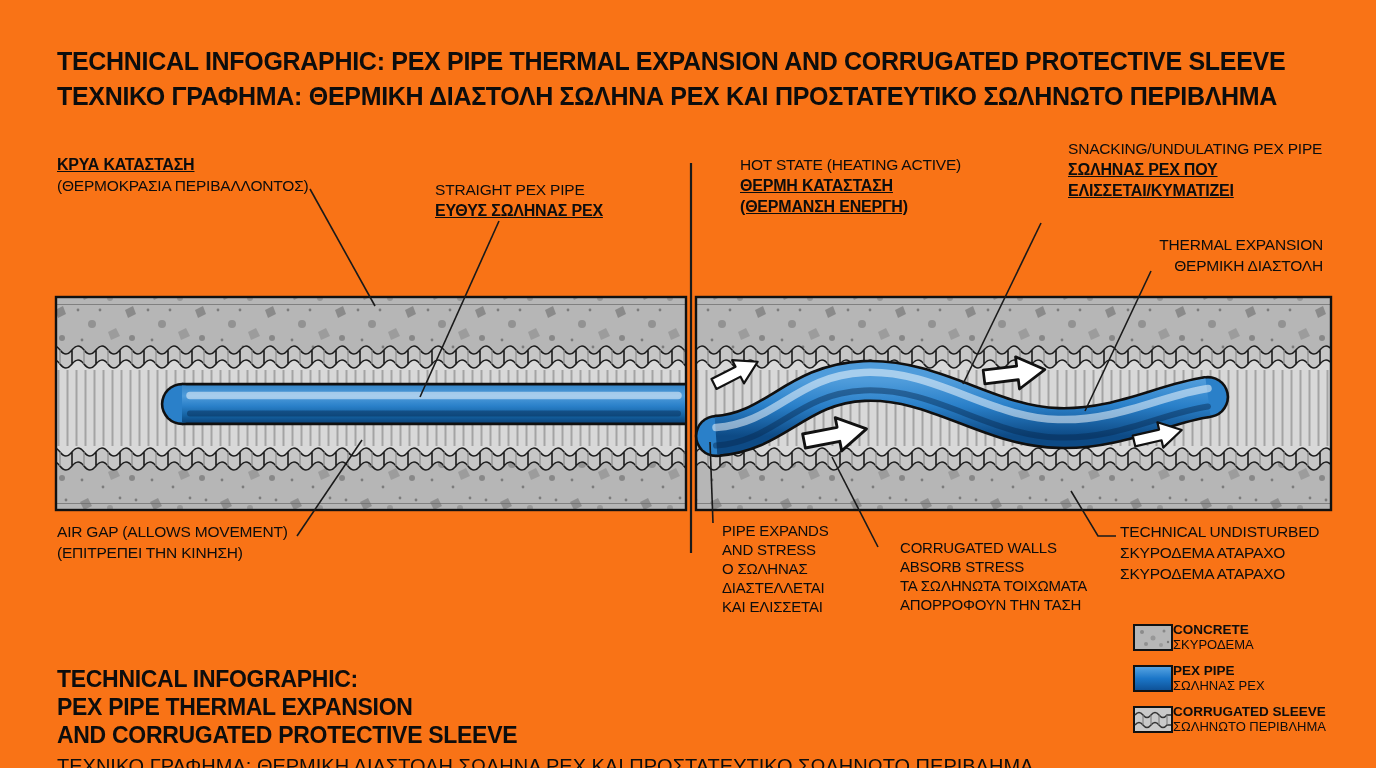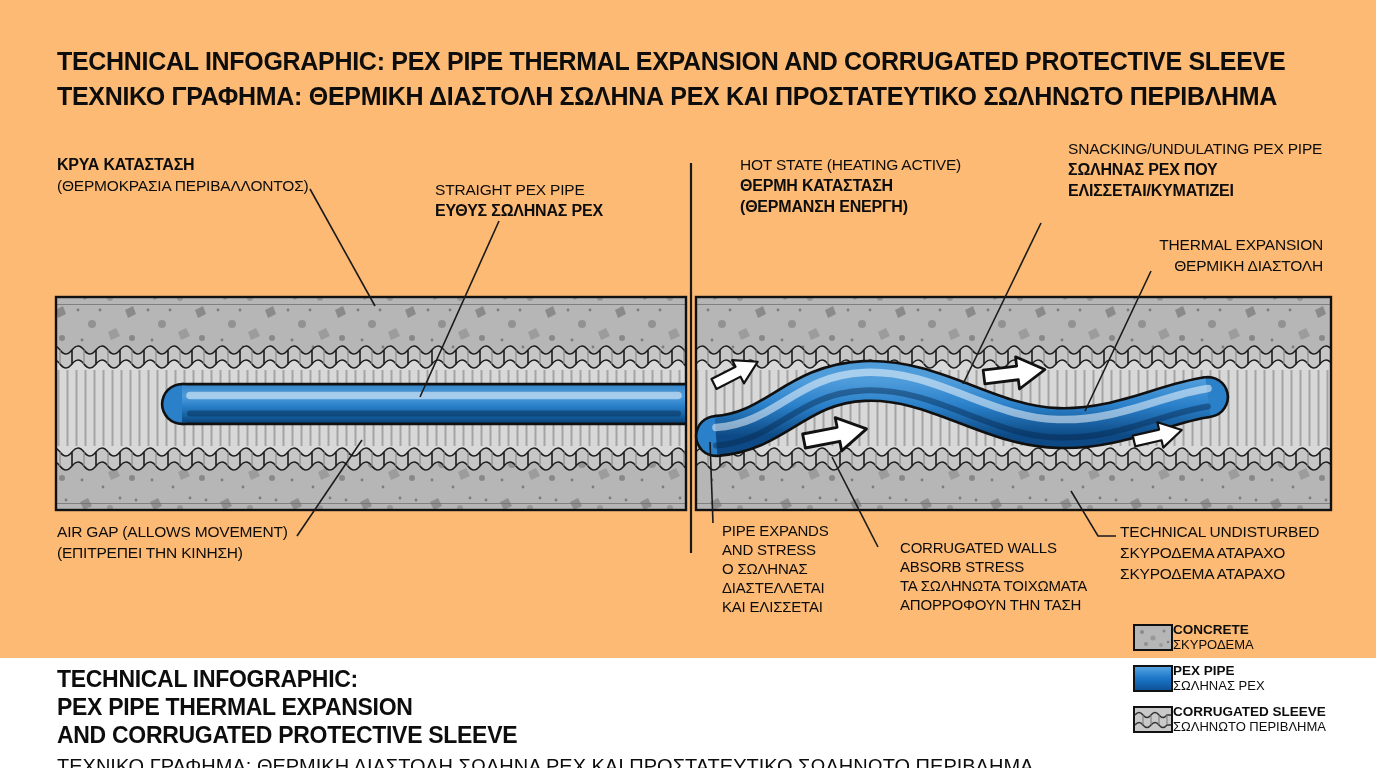--- a/index.html
+++ b/index.html
@@ -1,25 +1,25 @@
 <!DOCTYPE html>
 <html><head>
 <meta charset="utf-8">
 <style>
   html,body{margin:0;padding:0;background:#ffffff;}
   body{width:1376px;height:768px;overflow:hidden;font-family:"Liberation Sans",sans-serif;color:#0d0d0d;}
-  .page{position:relative;width:1376px;height:658px;background:#fdba74;}
+  .page{position:relative;width:1376px;height:768px;background:#f97316;}
   svg.diagram{position:absolute;left:0;top:0;width:1376px;height:768px;}
 
   .title-block{position:absolute;left:57px;top:44px;}
   .title-line{font-weight:700;font-size:25px;line-height:35px;letter-spacing:-0.3px;white-space:nowrap;}
 
   .callout{position:absolute;white-space:nowrap;}
   .c-r{font-size:15.5px;line-height:21px;font-weight:400;letter-spacing:-0.2px;}
-  .c-b{font-size:16px;line-height:21px;font-weight:700;letter-spacing:-0.2px;}
+  .c-b{font-size:16px;line-height:21px;font-weight:700;letter-spacing:-0.2px;text-decoration:underline;}
   .sm .c-r{font-size:15px;line-height:19px;}
   .ta-r{text-align:right;margin-left:48px;}
 
   .footer-block{position:absolute;left:57px;top:621px;margin-top:44px;}
   .f-b{font-weight:700;font-size:23px;line-height:28px;letter-spacing:-0.3px;white-space:nowrap;}
   .f-el{font-size:20px;line-height:26px;margin-top:4px;white-space:nowrap;}
 
   .legend{position:absolute;left:1133px;top:622px;}
   .lg-row{display:flex;align-items:center;margin-bottom:11px;}
   .lg-sw{flex:0 0 auto;display:block;}

